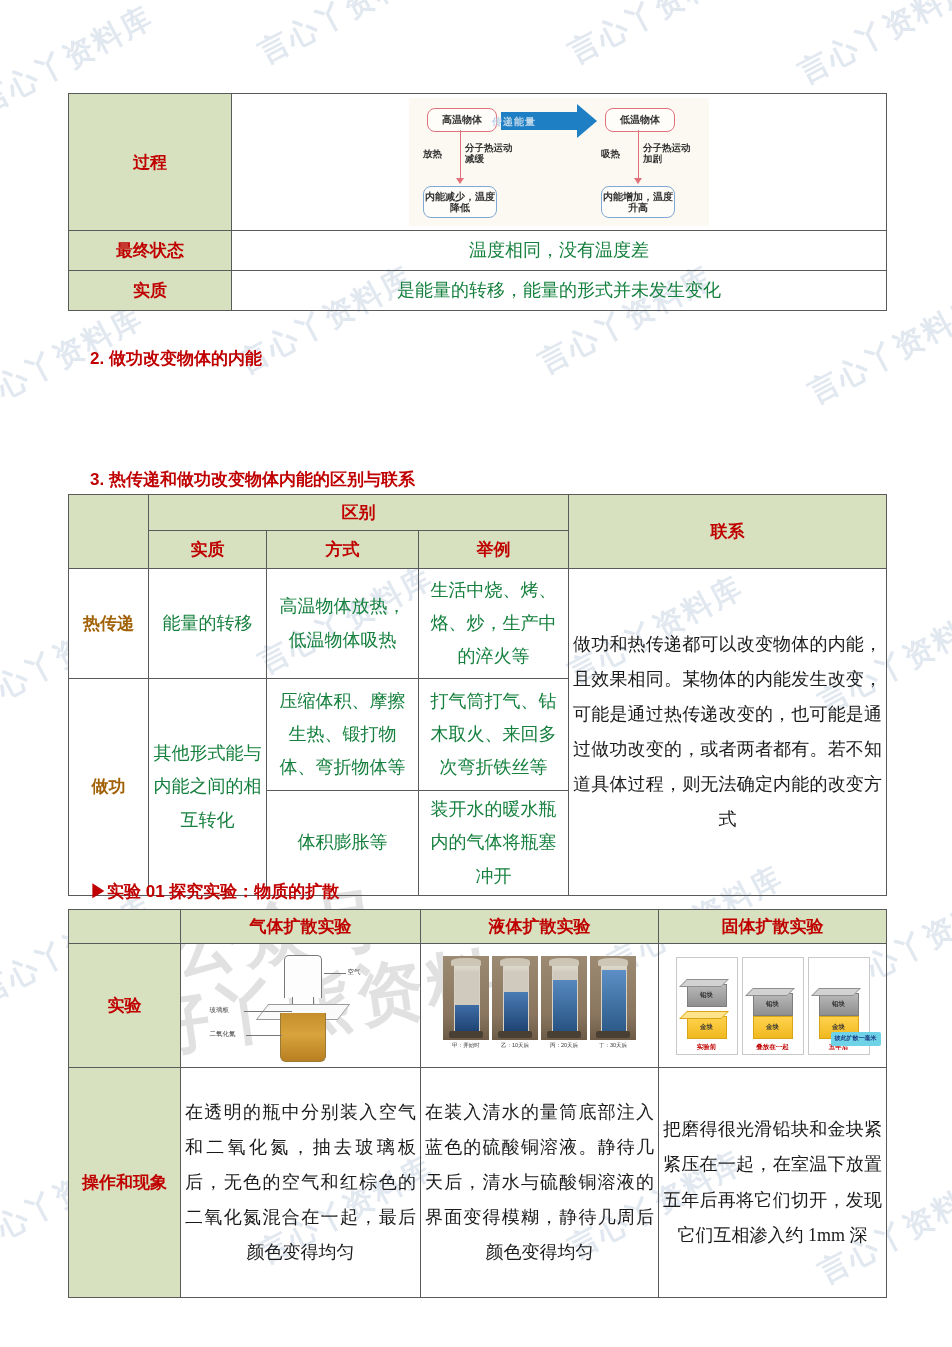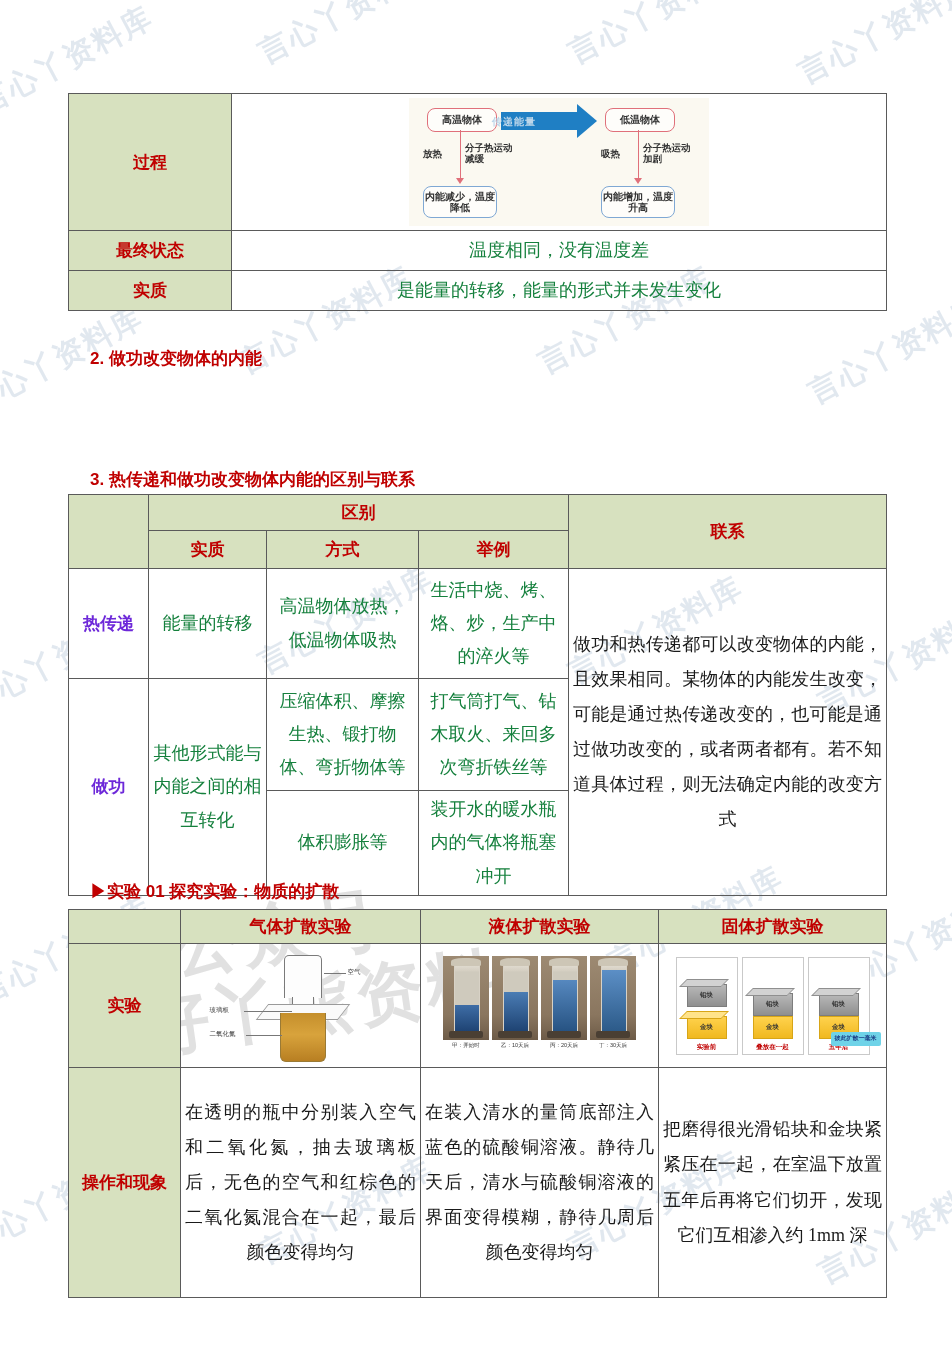--- a/index.html
+++ b/index.html
@@ -80,21 +80,21 @@
     font-size: 17px;
   }
   .body-cell {
     text-align: center;
     font-size: 18px;
     color: #15803d;
     line-height: 1.85;
   }
   .rowlbl {
     text-align: center;
-    color: #6d28d9;
+    color: #a16207;
     font-family: "Liberation Sans", sans-serif;
     font-weight: bold;
     font-size: 17px;
     background: #ffffff;
   }
   .just-cell {
     text-align: justify;
     text-align-last: center;
     font-size: 18px;
     color: #1a1a1a;

